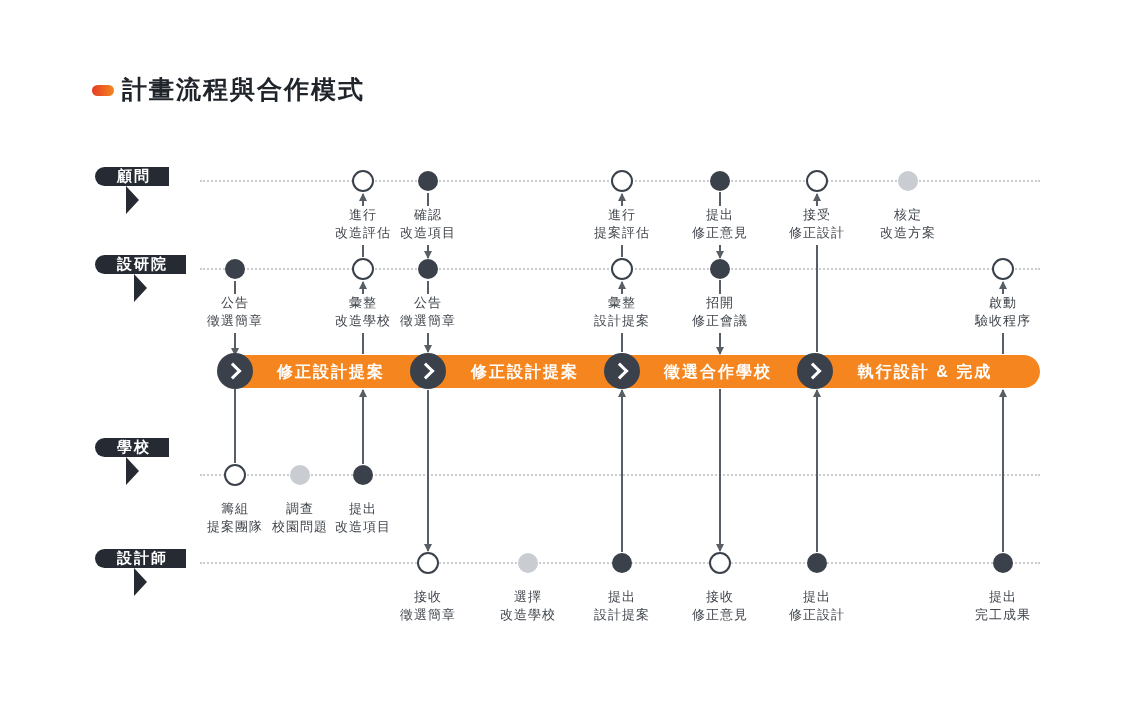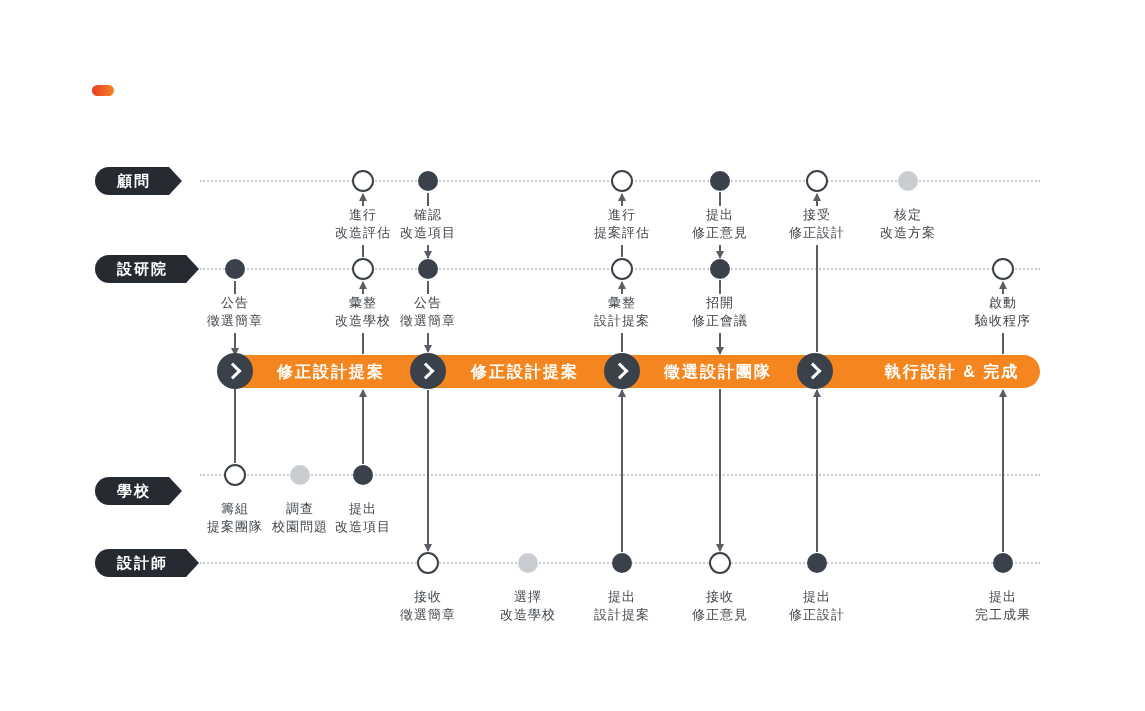--- a/index.html
+++ b/index.html
@@ -5,21 +5,21 @@
   html,body{margin:0;padding:0;background:#ffffff;}
   #canvas{
     position:relative;width:1145px;height:711px;background:#ffffff;overflow:hidden;
     font-family:"Liberation Sans","DejaVu Sans",sans-serif;
   }
   .abs{position:absolute;}
   
   .title-bullet{width:22px;height:11px;border-radius:6px;background:linear-gradient(90deg,#e63c25,#f5861f);}
   .page-title{font-size:25px;font-weight:700;color:#20242b;letter-spacing:2px;white-space:nowrap;}
   
-  .lane-pill{display:flex;align-items:center;height:28px;}
+  .lane-pill{display:flex;align-items:center;height:28px;flex-direction:column;}
   .lane-pill .body{
     height:28px;display:flex;align-items:center;justify-content:center;
     background:#262b33;color:#fff;font-size:15px;font-weight:700;letter-spacing:2px;
     border-radius:14px 0 0 14px;padding:0 18px 0 22px;white-space:nowrap;
   }
   .lane-pill .tip{
     width:0;height:0;border-top:14px solid transparent;border-bottom:14px solid transparent;
     border-left:13px solid #262b33;
   }
   
@@ -41,33 +41,34 @@
   
   .conn-line{width:2px;background:#585e66;}
   .arrow-up{width:0;height:0;border-left:4px solid transparent;border-right:4px solid transparent;border-bottom:8px solid #585e66;}
   .arrow-down{width:0;height:0;border-left:4px solid transparent;border-right:4px solid transparent;border-top:8px solid #585e66;}
 </style>
 </head>
 <body>
 
 <div id="canvas">
   <div class="abs title-bullet" style="left:92px;top:85px;"></div>
+  <div class="abs page-title" style="left:122px;top:73px;">計畫流程與合作模式</div>
   <div id="diagram-layer">
       <div class="abs lane-line" style="left: 200px; top: 180px; width: 840px;"></div>
       <div class="abs lane-pill" style="left: 95px; top: 167px;">
         <div class="body">顧問</div>
         <div class="tip"></div>
       </div>
       <div class="abs lane-line" style="left: 200px; top: 268px; width: 840px;"></div>
       <div class="abs lane-pill" style="left: 95px; top: 255px;">
         <div class="body">設研院</div>
         <div class="tip"></div>
       </div>
       <div class="abs lane-line" style="left: 200px; top: 474px; width: 840px;"></div>
-      <div class="abs lane-pill" style="left: 95px; top: 477px; justify-content: space-between;">
+      <div class="abs lane-pill" style="left: 95px; top: 438px; justify-content: space-between;">
         <div class="body">學校</div>
         <div class="tip"></div>
       </div>
       <div class="abs lane-line" style="left: 200px; top: 562px; width: 840px;"></div>
       <div class="abs lane-pill" style="left: 95px; top: 549px;">
         <div class="body">設計師</div>
         <div class="tip"></div>
       </div>
       <div class="abs conn-line" style="left: 234px; top: 281px; height: 13px;"></div>
       <div class="abs conn-line" style="left: 234px; top: 333px; height: 22px;"></div>
@@ -117,25 +118,25 @@
       <div class="abs arrow-up" style="left: 999px; top: 389px;"></div>
       <div class="abs timeline-bar" style="left: 218px; top: 355px; width: 822px; height: 33px;"></div>
       <div class="abs phase-label" style="left: 331px; top: 362px;">修正設計提案</div>
       <div class="abs chevron-circle" style="left: 217px; top: 353px;">
         <div class="chevron-glyph"></div>
       </div>
       <div class="abs phase-label" style="left: 525px; top: 362px;">修正設計提案</div>
       <div class="abs chevron-circle" style="left: 410px; top: 353px;">
         <div class="chevron-glyph"></div>
       </div>
-      <div class="abs phase-label" style="left: 718px; top: 362px;">徵選設計團隊</div>
+      <div class="abs phase-label" style="left: 718px; top: 362px;">徵選合作學校</div>
       <div class="abs chevron-circle" style="left: 604px; top: 353px;">
         <div class="chevron-glyph"></div>
       </div>
-      <div class="abs phase-label" style="left: 952px; top: 362px; text-align: right;">執行設計 &amp; 完成</div>
+      <div class="abs phase-label" style="left: 925px; top: 362px; text-align: right;">執行設計 &amp; 完成</div>
       <div class="abs chevron-circle" style="left: 797px; top: 353px;">
         <div class="chevron-glyph"></div>
       </div>
       <div class="abs dot open" style="left: 352px; top: 170px;"></div>
       <div class="abs node-label" style="left: 363px; top: 206px;">進行<br>改造評估</div>
       <div class="abs dot filled" style="left: 418px; top: 171px;"></div>
       <div class="abs node-label" style="left: 428px; top: 206px;">確認<br>改造項目</div>
       <div class="abs dot open" style="left: 611px; top: 170px;"></div>
       <div class="abs node-label" style="left: 622px; top: 206px;">進行<br>提案評估</div>
       <div class="abs dot filled" style="left: 710px; top: 171px;"></div>

